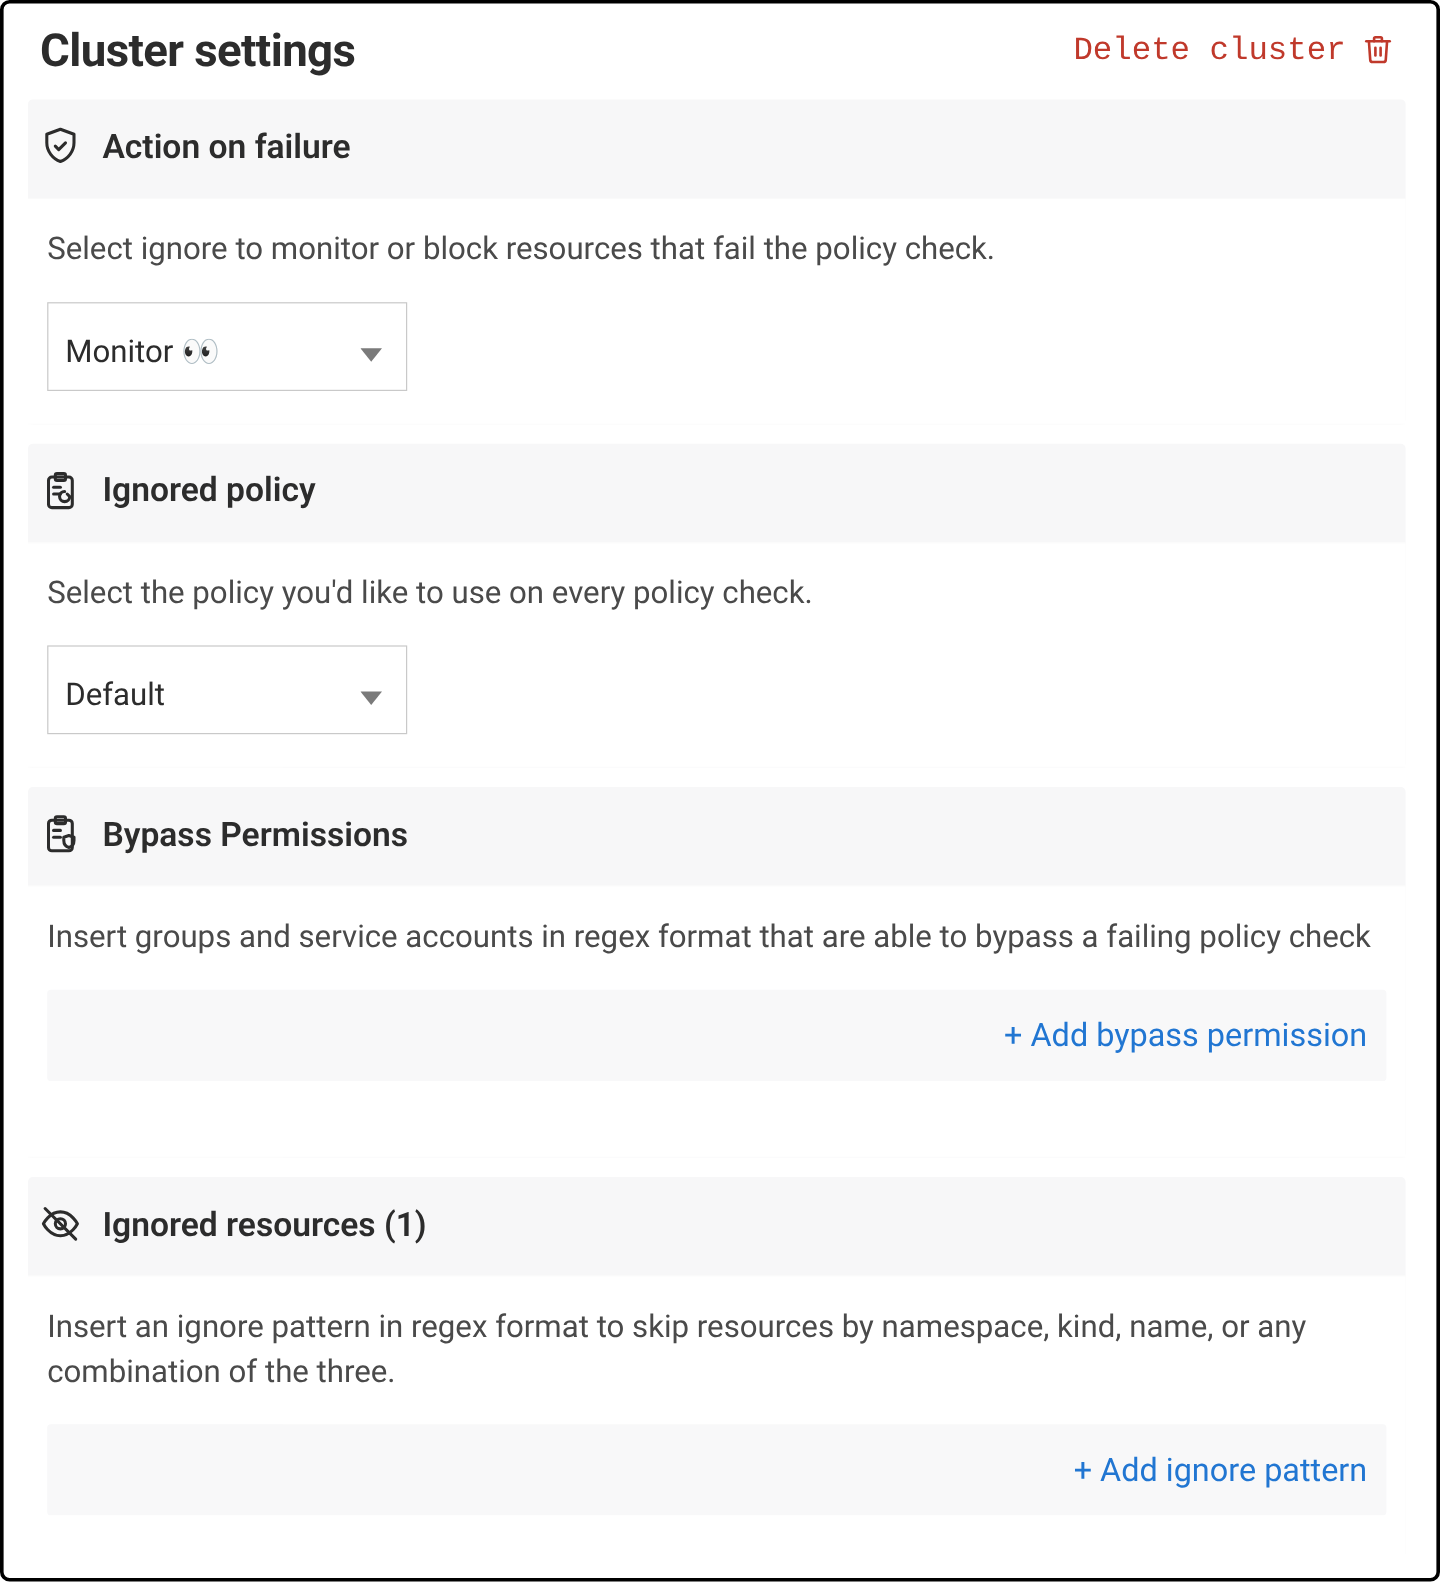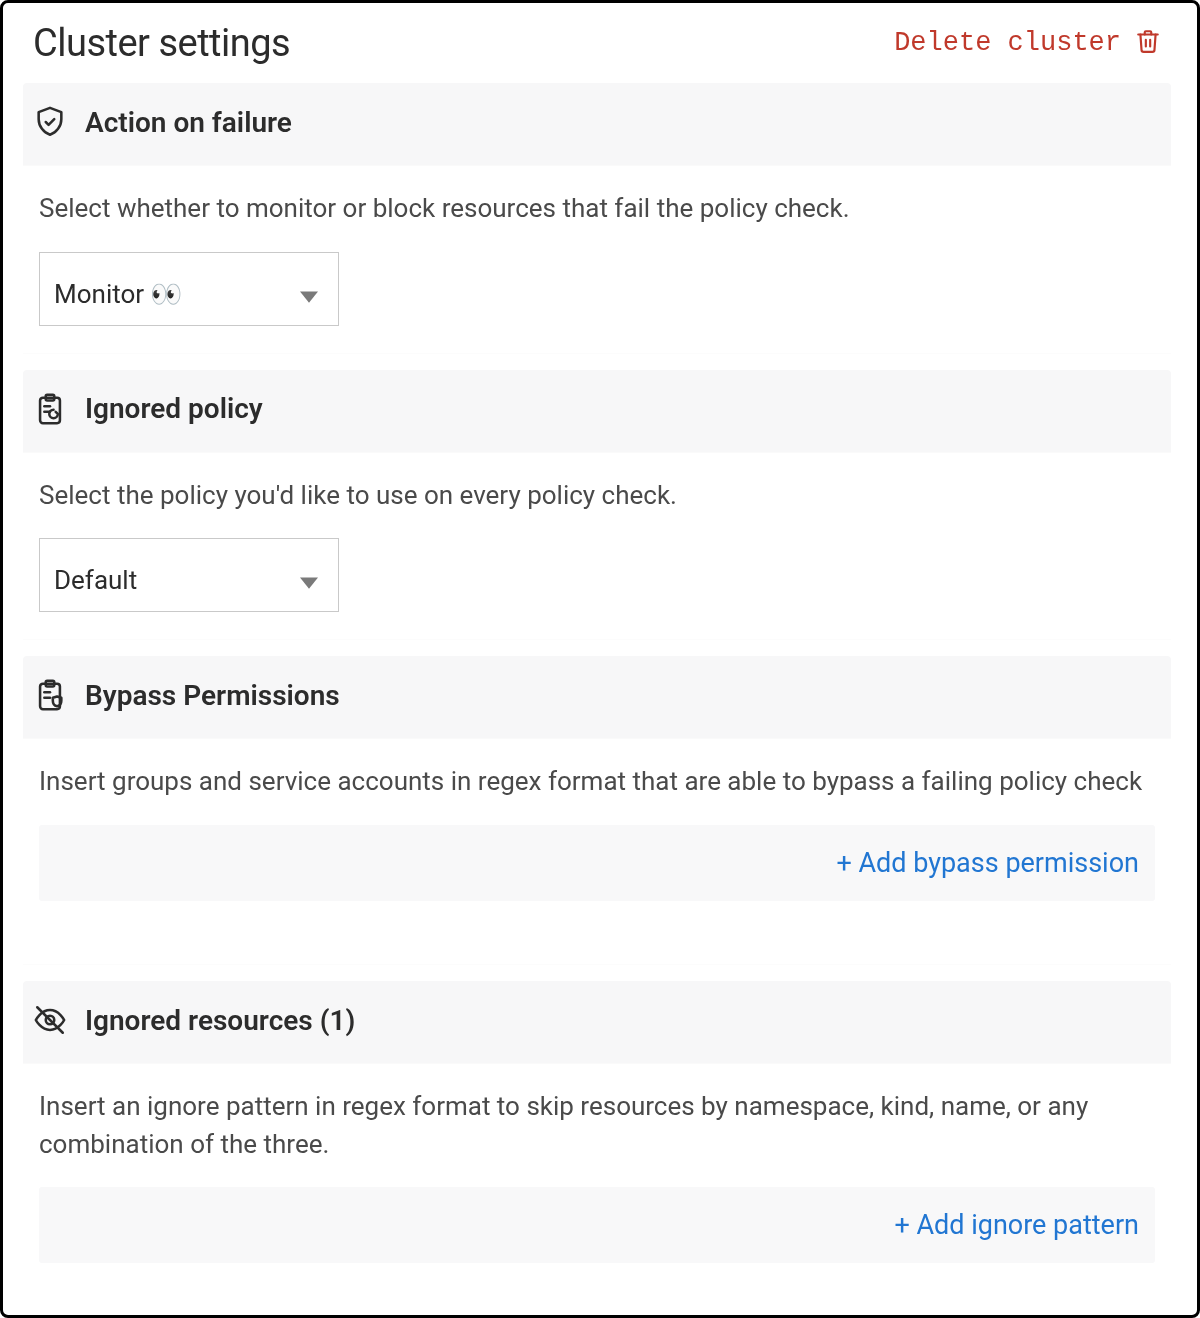--- a/index.html
+++ b/index.html
@@ -35,21 +35,21 @@
   .scroll::-webkit-scrollbar-track { background: #f5f5f5; border-radius: 8px; }
   .scroll::-webkit-scrollbar-thumb { background: #bfbfbf; border-radius: 8px; }
   .header {
     display: flex;
     align-items: center;
     justify-content: space-between;
     padding: 0 10px 18px 10px;
   }
   .page-title {
     font-size: 38px;
-    font-weight: 400;
+    font-weight: 700;
     color: #2c2c2c;
     letter-spacing: -0.5px;
   }
   .delete-group {
     display: flex;
     align-items: center;
     gap: 14px;
   }
   .delete-link {
     font-size: 27px;
@@ -148,21 +148,21 @@
           <div class="section-header">
             <span class="icon">
               <svg width="34" height="34" viewBox="0 0 24 24" fill="none" stroke="#2c2c2c" stroke-width="1.8" stroke-linecap="round" stroke-linejoin="round">
                 <path d="M12 2l8 3v5c0 5-3.5 9.5-8 11-4.5-1.5-8-6-8-11V5l8-3z"></path>
                 <polyline points="9 12 11 14 15 10"></polyline>
               </svg>
             </span>
             <div class="section-title">Action on failure</div>
           </div>
           <div class="section-body">
-            <div class="desc">Select whether to monitor or block resources that fail the policy check.</div>
+            <div class="desc">Select ignore to monitor or block resources that fail the policy check.</div>
             <div class="select">
               <span>Monitor 👀</span>
               <span class="caret">
                 <svg width="18" height="12" viewBox="0 0 16 10">
                     <polygon points="0,0 16,0 8,10" fill="#7a7a7a"></polygon>
                   </svg>
               </span>
             </div>
           </div>
         </div>

